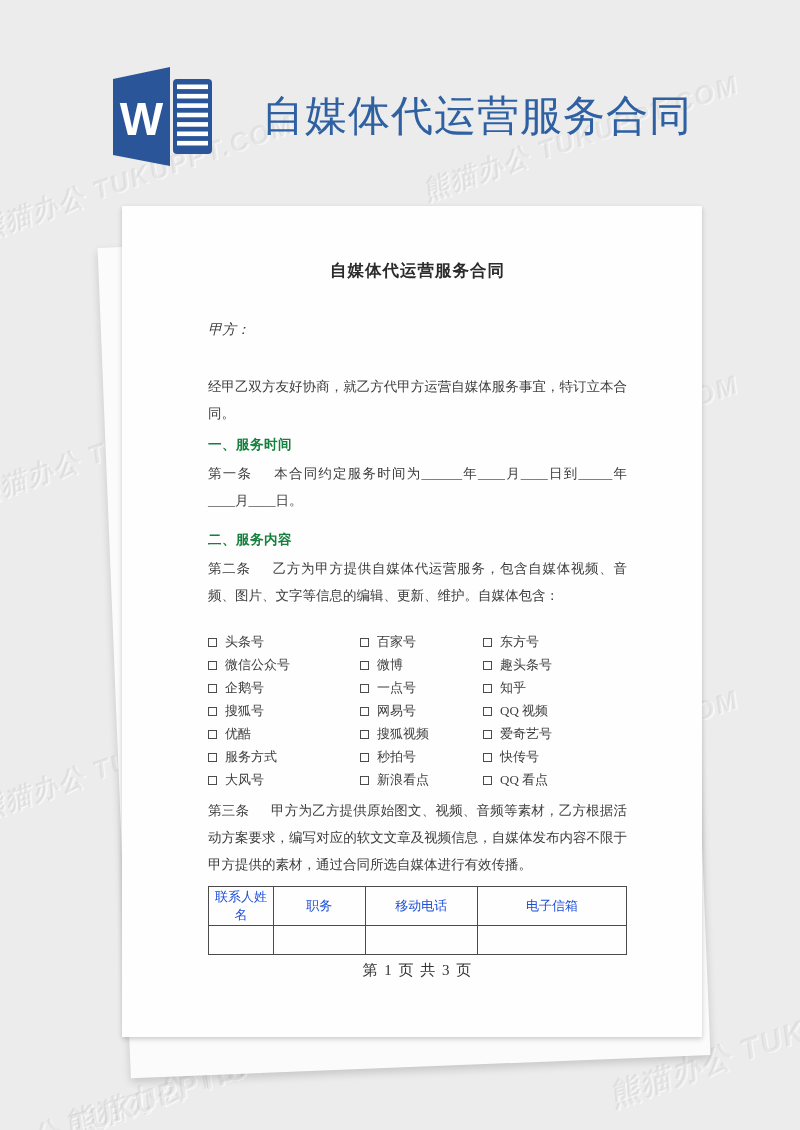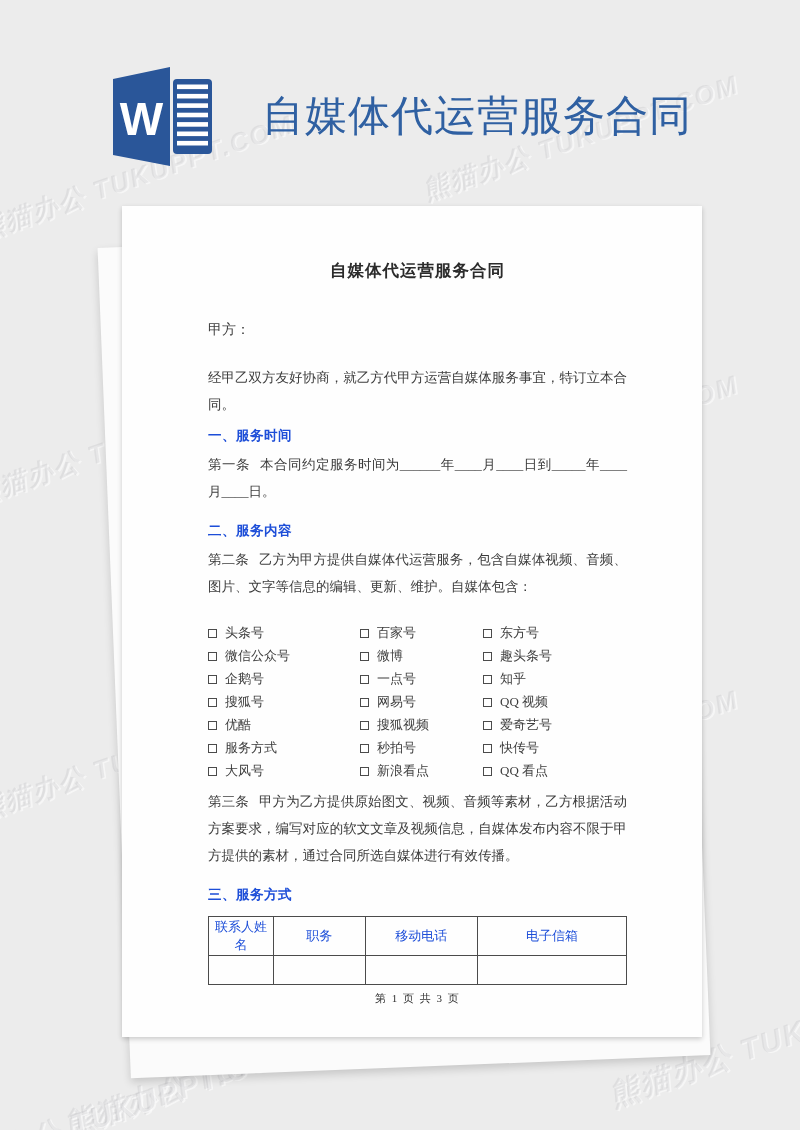--- a/index.html
+++ b/index.html
@@ -38,51 +38,51 @@
     box-shadow:0 2px 5px rgba(0,0,0,0.20);
     font-family:"Liberation Serif","DejaVu Serif",serif;
     color:#3c3c3c;
   }
   
   .doc-title{
     padding-top:54px;text-align:center;
     font-family:"Liberation Sans","DejaVu Sans",sans-serif;
     font-size:16.5px;font-weight:700;color:#2b2b2b;letter-spacing:1px;
   }
-  .party{font-size:14px;line-height:16px;}
+  .party{font-size:14px;line-height:16px;font-style:italic;}
   .party-a{margin-top:40px;}
   .party-b{margin-top:22px;}
   .clause{margin:0;font-size:13.5px;line-height:27px;text-align:justify;}
-  .intro{margin-top:26px;}
+  .intro{margin-top:35px;}
   .sec-heading{
     margin-top:4px;font-size:13.5px;font-weight:700;line-height:27px;
-    letter-spacing:0.5px;color:#1d4ed8;
+    letter-spacing:0.5px;color:#15803d;
   }
   .sec-heading.tight{margin-top:12px;}
   .clause.m2{margin-top:2px;}
   .clause.m6{margin-top:6px;}
-  .clause-label{margin-right:10px;}
+  .clause-label{margin-right:22px;}
   .cb-grid{
     margin-top:21px;display:grid;grid-template-columns:152px 123px 1fr;
     font-size:13px;line-height:23px;
   }
   .cb-item{white-space:nowrap;}
   .cb-box{
     display:inline-block;width:9px;height:9px;box-sizing:border-box;
     border:1px solid #4b4b4b;margin-right:8px;vertical-align:-0.5px;
     background:#fff;
   }
   .contact-table{
     margin-top:8px;width:100%;border-collapse:collapse;
     font-size:13px;color:#1d4ed8;
   }
   .contact-table th{border:1px solid #4b4b4b;font-weight:400;height:30px;text-align:center;}
   .contact-table td{border:1px solid #4b4b4b;height:26px;}
   .doc-footer{
-    margin-top:6px;text-align:center;font-size:11px;
+    margin-top:6px;text-align:center;font-size:15px;
     letter-spacing:1.5px;color:#333;
   }
 </style>
 </head>
 <body>
 
 <div class="wm" style="left:-30px;top:160px;">熊猫办公 TUKUPPT.COM</div>
 <div class="wm" style="left:415px;top:120px;">熊猫办公 TUKUPPT.COM</div>
 <div class="wm" style="left:-35px;top:425px;">熊猫办公 TUKUPPT.COM</div>
 <div class="wm" style="left:415px;top:420px;">熊猫办公 TUKUPPT.COM</div>
@@ -143,21 +143,20 @@
     <div class="cb-item"><span class="cb-box"></span><span>服务方式</span></div>
     <div class="cb-item"><span class="cb-box"></span><span>秒拍号</span></div>
     <div class="cb-item"><span class="cb-box"></span><span>快传号</span></div>
     <div class="cb-item"><span class="cb-box"></span><span>大风号</span></div>
     <div class="cb-item"><span class="cb-box"></span><span>新浪看点</span></div>
     <div class="cb-item"><span class="cb-box"></span><span>QQ 看点</span></div>
   </div>
 
   <p class="clause m6"><span class="clause-label">第三条</span><span>甲方为乙方提供原始图文、视频、音频等素材，乙方根据活动方案要求，编写对应的软文文章及视频信息，自媒体发布内容不限于甲方提供的素材，通过合同所选自媒体进行有效传播。</span></p>
 
-  <div class="sec-heading tight">三、服务方式</div>
 
   <table class="contact-table">
     <colgroup>
       <col style="width:15.5%">
         <col style="width:22%">
         <col style="width:26.8%">
         <col style="width:35.7%">
     </colgroup>
     <thead>
       <tr>

